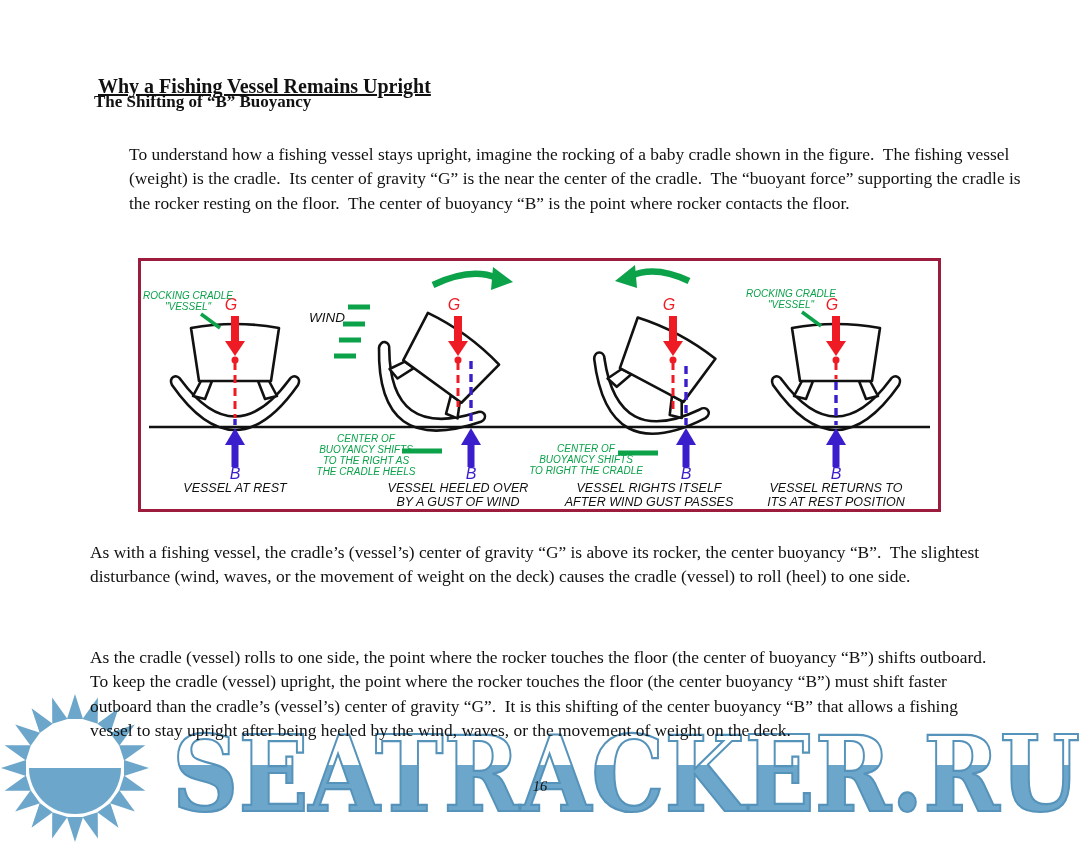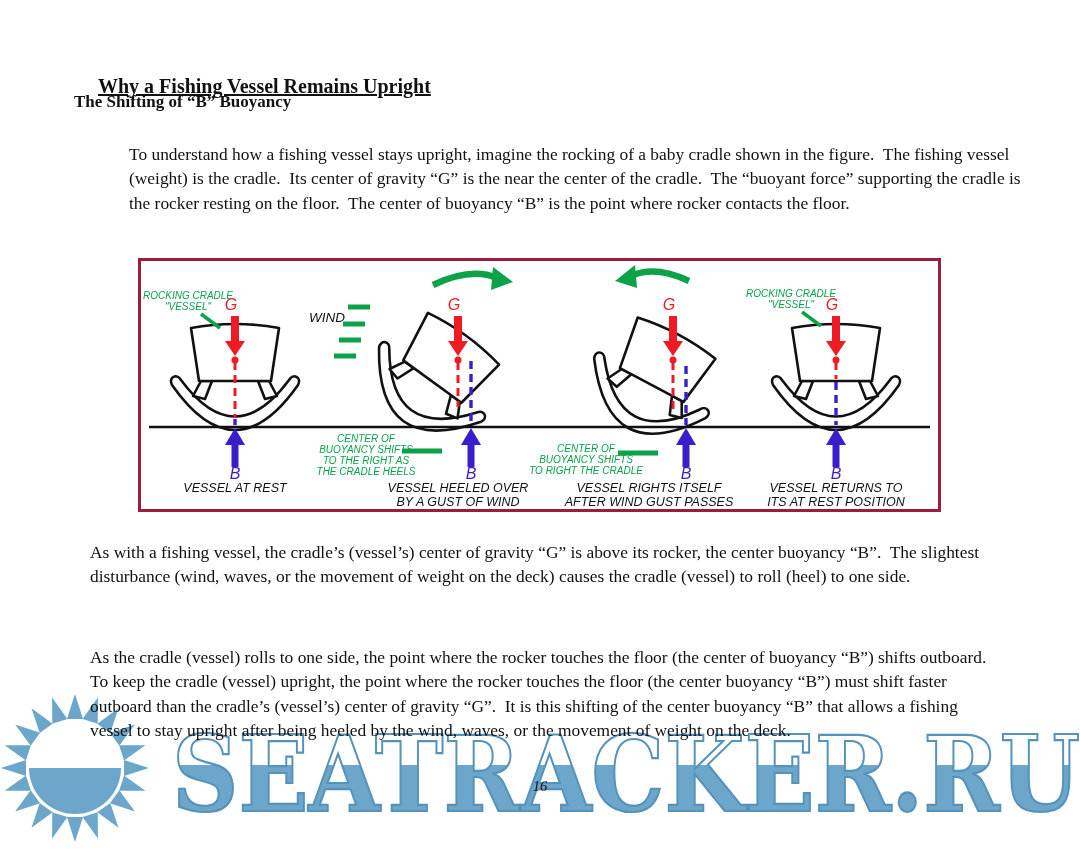--- a/index.html
+++ b/index.html
@@ -1,20 +1,20 @@
 <!DOCTYPE html>
 <html style="--red: #ee1b24; --green: #0ba24a; --blue: #3a1ecc; --border: #9d1b3d; --wm: #6ca6ca; --wm-stroke: #5693bb;"><head>
 <meta charset="utf-8">
 <style>
   html,body{margin:0;padding:0;background:#e8e8e8;}
   .page{position:relative;width:1080px;height:856px;background:#ffffff;overflow:hidden;
         font-family:"Liberation Serif",serif;color:#111;}
   .layer{position:absolute;z-index:2;}
   .doc-title{left:90px;top:67px;font-size:20px;font-weight:bold;text-decoration:underline;margin:8px;}
-  .doc-subtitle{left:74px;top:92px;font-size:17px;font-weight:bold;margin:0;}
+  .doc-subtitle{left:94px;top:92px;font-size:17px;font-weight:bold;margin:0;}
   .para{left:90px;width:906px;font-size:17.4px;line-height:24.3px;white-space:pre-wrap;margin:0;}
   .p1{top:142px;margin-left:39px;}
   .p2{top:540px;}
   .p3{top:629px;margin-top:16px;}
   .figure{position:absolute;z-index:2;left:138px;top:258px;width:797px;height:248px;
           border:3px solid var(--border,#9d1b3d);background:#fff;}
   .figure svg{display:block;}
   .page-number{left:0;right:0;top:778px;text-align:center;font-size:14.5px;font-style:italic;}
   .watermark{position:absolute;z-index:1;left:0;top:693px;}
   

